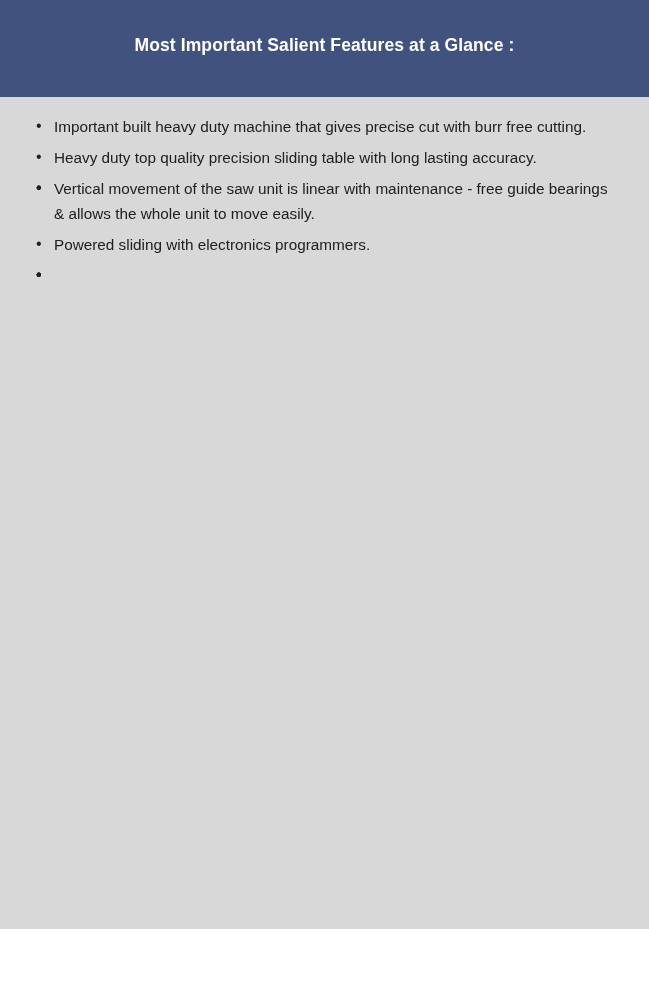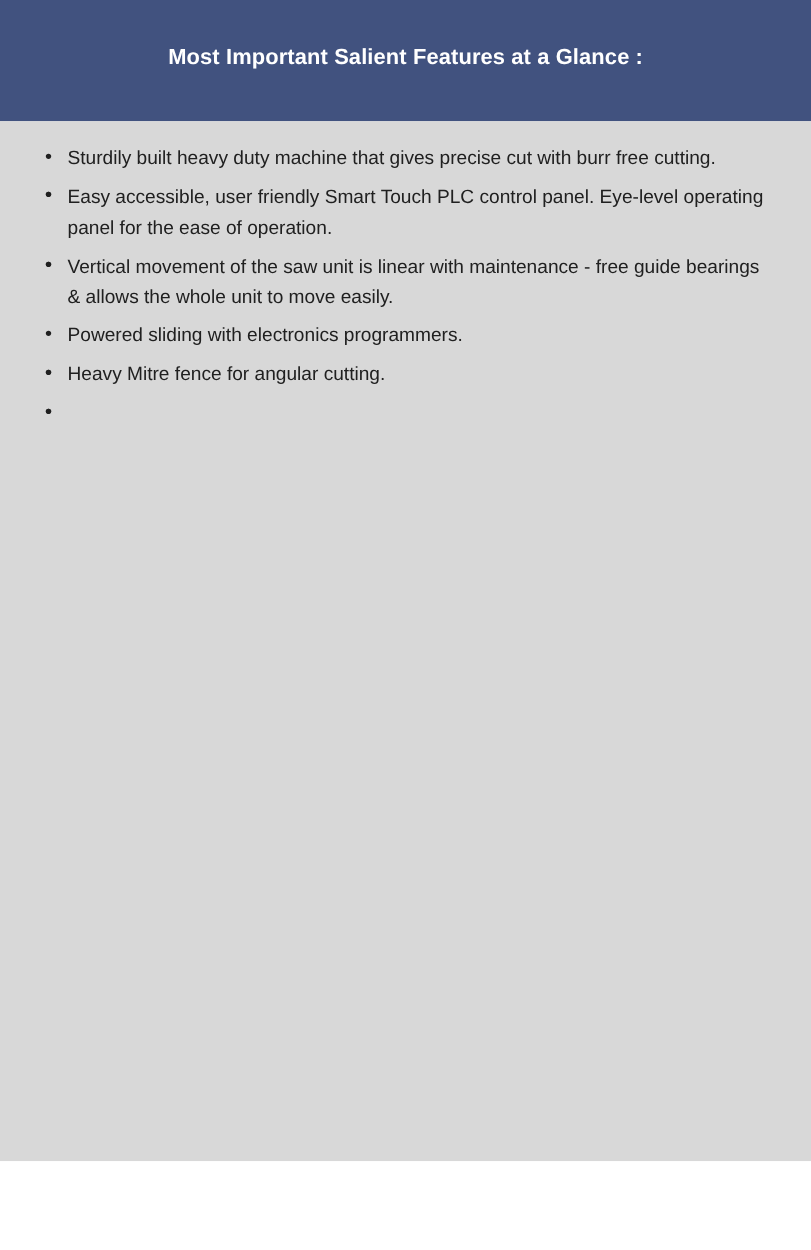--- a/index.html
+++ b/index.html
@@ -82,46 +82,45 @@
 <div class="page">
 
   <div class="header-band">
     <div class="header-title">Most Important Salient Features at a Glance :</div>
   </div>
 
   <div class="content-panel">
     <ul class="features-list">
       <li class="feature-item">
         <span class="bullet">•</span>
-        <span>Sturdily built heavy duty machine that gives precise cut with burr free cutting.</span>
+        <span>Important built heavy duty machine that gives precise cut with burr free cutting.</span>
       </li>
       <li class="feature-item">
         <span class="bullet">•</span>
+        <span>Heavy duty top quality precision sliding table with long lasting accuracy.</span>
       </li>
       <li class="feature-item">
         <span class="bullet">•</span>
-        <span>Easy accessible, user friendly Smart Touch PLC control panel. Eye-level operating panel for the ease of operation.</span>
       </li>
       <li class="feature-item">
         <span class="bullet">•</span>
       </li>
       <li class="feature-item">
         <span class="bullet">•</span>
         <span>Vertical movement of the saw unit is linear with maintenance - free guide bearings &amp; allows the whole unit to move easily.</span>
       </li>
       <li class="feature-item">
         <span class="bullet">•</span>
         <span>Powered sliding with electronics programmers.</span>
       </li>
       <li class="feature-item">
         <span class="bullet">•</span>
       </li>
       <li class="feature-item">
         <span class="bullet">•</span>
-        <span>Heavy Mitre fence for angular cutting.</span>
       </li>
       <li class="feature-item">
         <span class="bullet">•</span>
       </li>
       <li class="feature-item">
         <span class="bullet">•</span>
       </li>
     </ul>
   </div>
 

